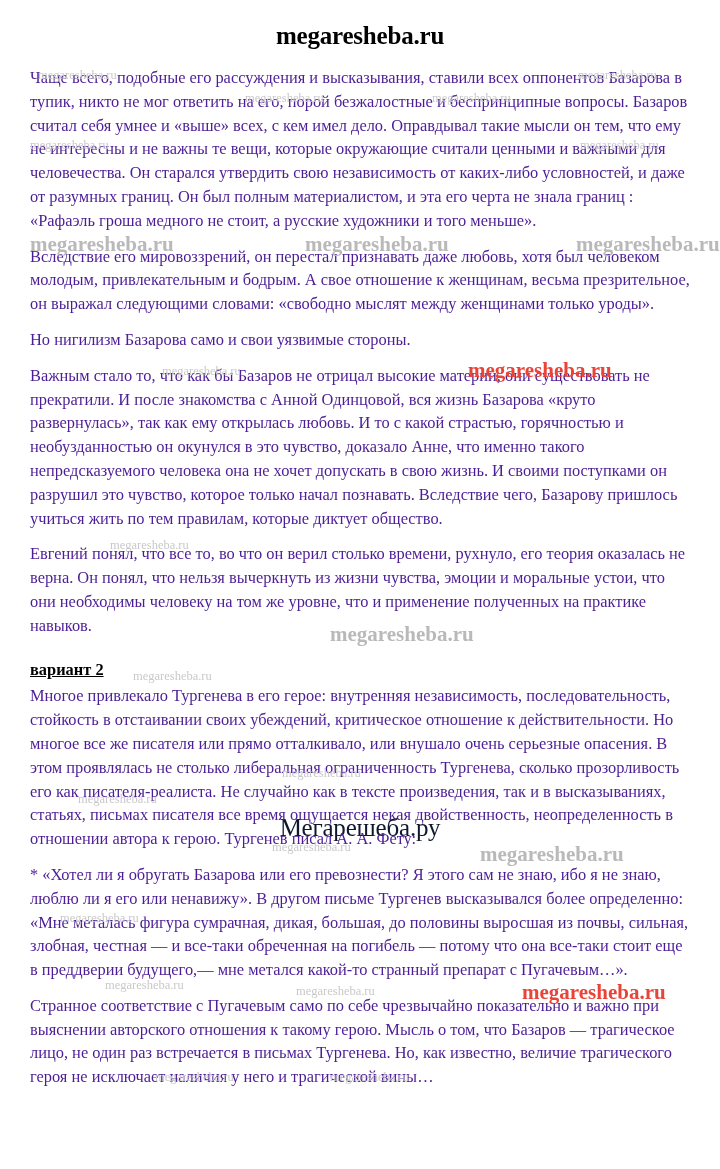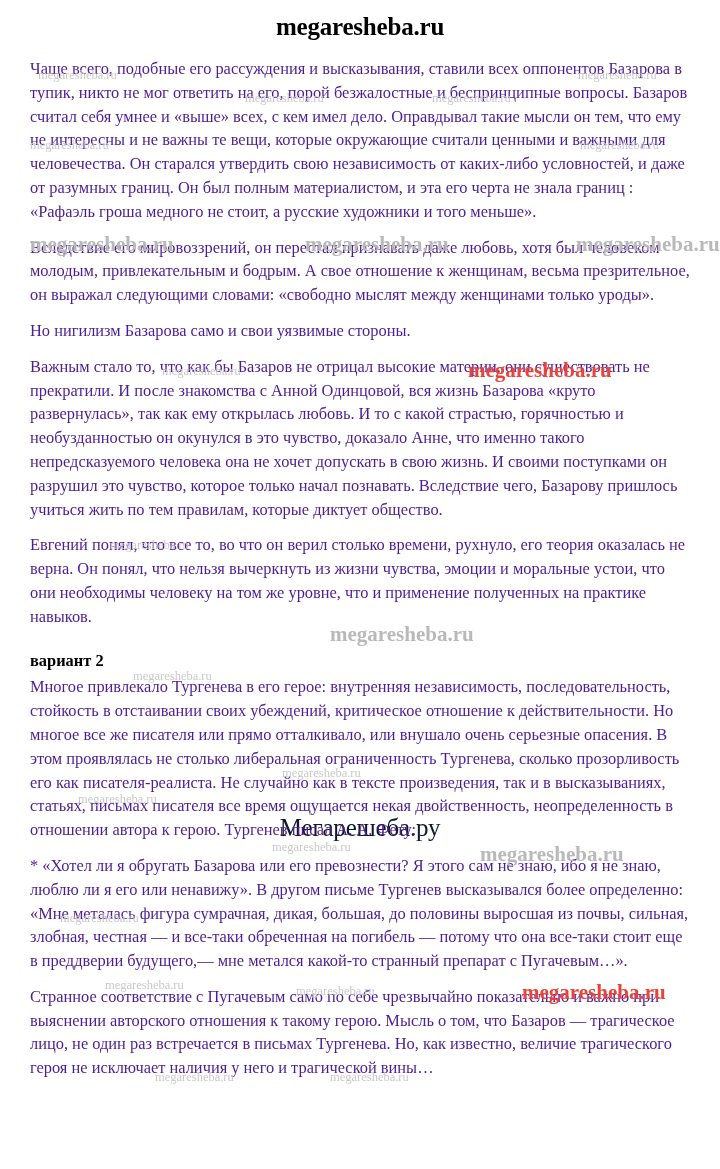--- a/index.html
+++ b/index.html
@@ -13,21 +13,21 @@
     font-family: "Liberation Serif", serif;
     color: #000000;
     position: relative;
     overflow: hidden;
   }
   .page {
     position: relative;
     width: 720px;
     height: 858px;
     box-sizing: border-box;
-    padding: 0 30px;
+    padding: 9px 30px;
   }
   .site-header {
     text-align: center;
     font-family: "Liberation Serif", serif;
     font-weight: bold;
     font-size: 25px;
     color: #000000;
     padding-top: 13px;
     letter-spacing: -0.2px;
   }
@@ -62,20 +62,21 @@
     margin-top: 17px;
   }
   .variant-title {
     font-size: 16.4px;
     line-height: 23.8px;
     font-weight: bold;
     margin: 0;
     margin-top: 20px;
     margin-bottom: 3px;
     color: #000000;
+    text-decoration: underline;
   }
   
   .wm-layer {
     position: absolute;
     top: 0;
     left: 0;
     width: 720px;
     height: 1169px;
     pointer-events: none;
     z-index: 3;

